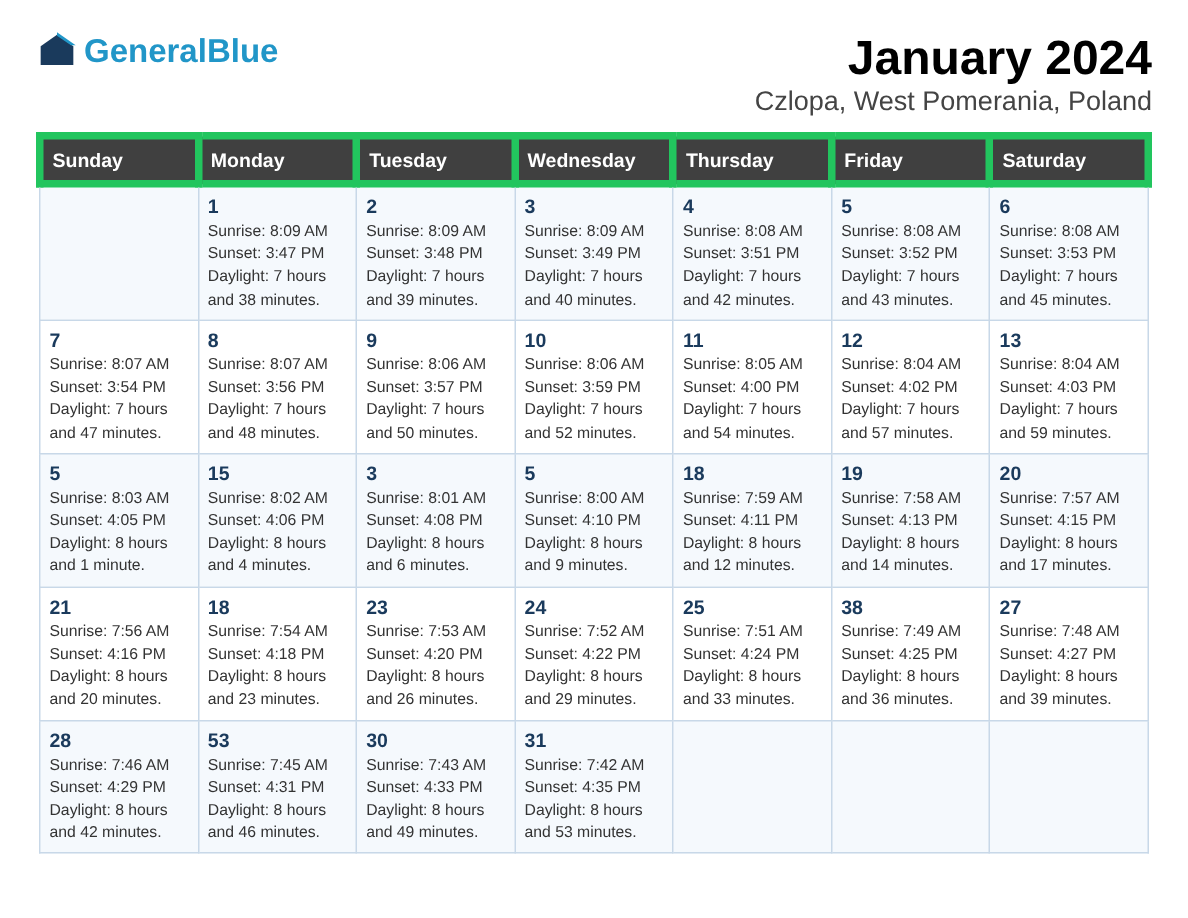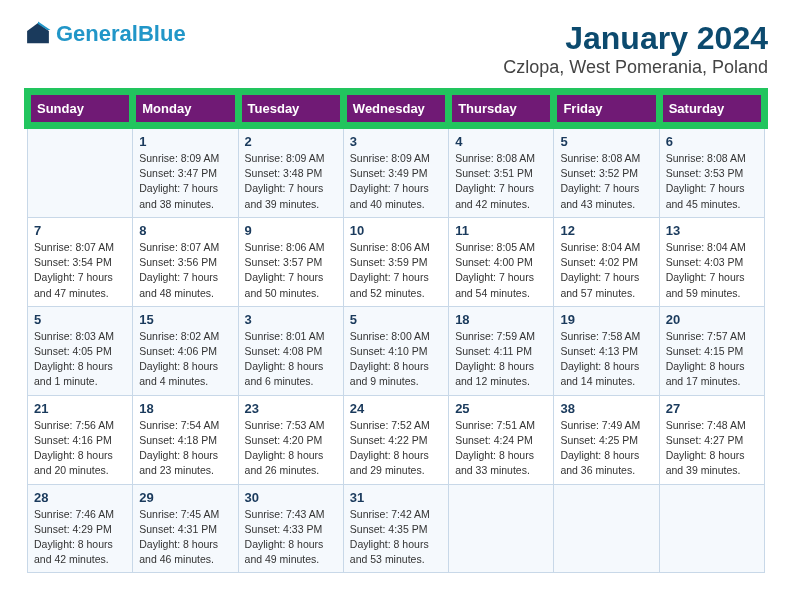--- a/index.html
+++ b/index.html
@@ -33,40 +33,40 @@
     .logo-icon {
       width: 28px;
       height: 28px;
     }
     .title-block {
       text-align: right;
     }
     .month-title {
       font-size: 32px;
       font-weight: bold;
-      color: #0c4a6e;
+      color: #000000;
       margin-left: 44px;
     }
     .location {
       font-size: 18px;
       color: #444;
     }
     table {
       width: 100%;
       border-collapse: collapse;
       font-size: 11px;
     }
     thead tr th {
-      background-color: #701a75;
+      background-color: #404040;
       color: #fff;
       padding: 6px 6px;
       text-align: left;
       font-size: 13px;
       font-weight: bold;
-      border: 7px solid #22c55e;
+      border: 5px solid #22c55e;
     }
     tbody tr td {
       border: 1px solid #c8d8e8;
       vertical-align: top;
       padding: 5px 6px;
       height: 80px;
       width: calc(100%/7);
       background: #fff;
     }
     tbody tr:nth-child(odd) td {
@@ -152,21 +152,21 @@
         <td><span class="day-num">21</span><span class="cell-text">Sunrise: 7:56 AM<br>Sunset: 4:16 PM<br>Daylight: 8 hours and 20 minutes.</span></td>
         <td><span class="day-num">18</span><span class="cell-text">Sunrise: 7:54 AM<br>Sunset: 4:18 PM<br>Daylight: 8 hours and 23 minutes.</span></td>
         <td><span class="day-num">23</span><span class="cell-text">Sunrise: 7:53 AM<br>Sunset: 4:20 PM<br>Daylight: 8 hours and 26 minutes.</span></td>
         <td><span class="day-num">24</span><span class="cell-text">Sunrise: 7:52 AM<br>Sunset: 4:22 PM<br>Daylight: 8 hours and 29 minutes.</span></td>
         <td><span class="day-num">25</span><span class="cell-text">Sunrise: 7:51 AM<br>Sunset: 4:24 PM<br>Daylight: 8 hours and 33 minutes.</span></td>
         <td><span class="day-num">38</span><span class="cell-text">Sunrise: 7:49 AM<br>Sunset: 4:25 PM<br>Daylight: 8 hours and 36 minutes.</span></td>
         <td><span class="day-num">27</span><span class="cell-text">Sunrise: 7:48 AM<br>Sunset: 4:27 PM<br>Daylight: 8 hours and 39 minutes.</span></td>
       </tr>
       <tr>
         <td><span class="day-num">28</span><span class="cell-text">Sunrise: 7:46 AM<br>Sunset: 4:29 PM<br>Daylight: 8 hours and 42 minutes.</span></td>
-        <td><span class="day-num">29</span><span class="cell-text">Sunrise: 7:45 AM<br>Sunset: 4:31 PM<br>Daylight: 8 hours and 46 minutes.</span></td>
+        <td><span class="day-num">53</span><span class="cell-text">Sunrise: 7:45 AM<br>Sunset: 4:31 PM<br>Daylight: 8 hours and 46 minutes.</span></td>
         <td><span class="day-num">30</span><span class="cell-text">Sunrise: 7:43 AM<br>Sunset: 4:33 PM<br>Daylight: 8 hours and 49 minutes.</span></td>
         <td><span class="day-num">31</span><span class="cell-text">Sunrise: 7:42 AM<br>Sunset: 4:35 PM<br>Daylight: 8 hours and 53 minutes.</span></td>
         <td class="empty"></td>
         <td class="empty"></td>
         <td class="empty"></td>
       </tr>
     </tbody>
 </table>
 
 </body></html>

